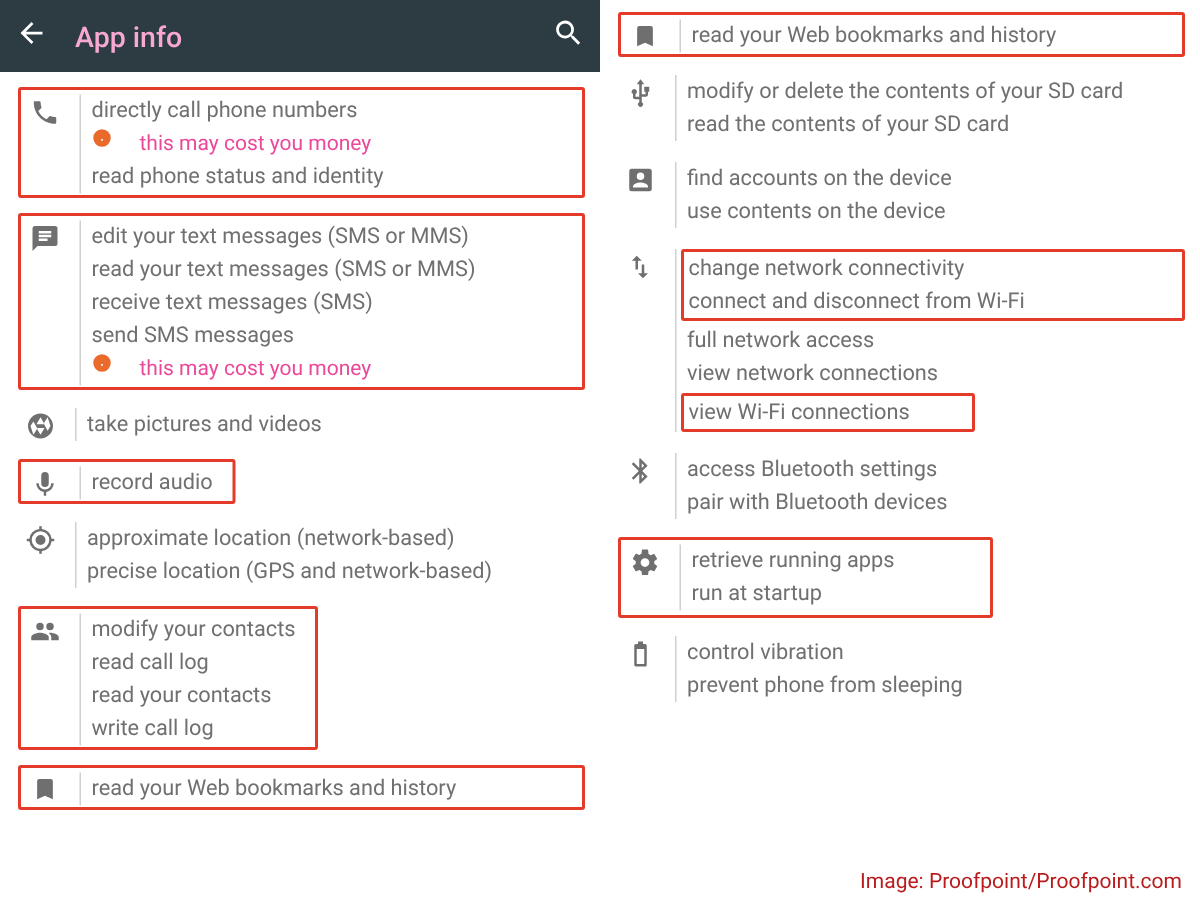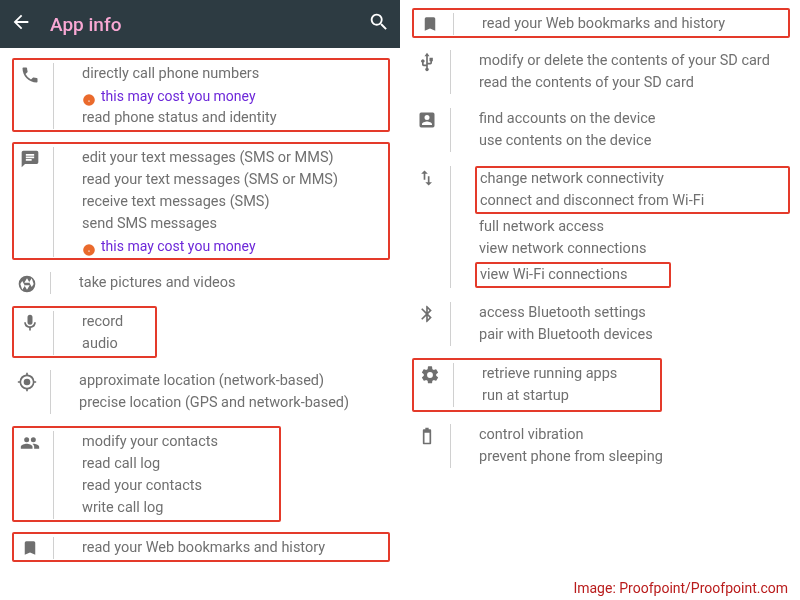--- a/index.html
+++ b/index.html
@@ -42,35 +42,35 @@
     .icon-slot {
       width: 26px;
       display: flex;
       justify-content: center;
       padding-top: 2px;
       color: #6f6f6f;
     }
     .icon-slot svg { fill: #6f6f6f; }
     .items {
       border-left: 1px solid #d0d0d0;
-      padding-left: 28px;
+      padding-left: 7px;
       flex: 1;
     }
     .item {
       color: #707070;
       font-size: 14.5px;
       line-height: 22px;
     }
     .warn {
-      color: #6d28d9;
+      color: #ec4899;
       font-size: 14px;
       line-height: 22px;
       display: flex;
-      align-items: flex-end;
-      gap: 5px;
+      align-items: flex-start;
+      gap: 18px;
     }
     .warn svg { fill: #ea6a2c; }
     .hl {
       border: 2px solid #e43a2a;
       border-radius: 2px;
       padding: 1px;
       margin: 2px 0 8px 2px;
     }
     .hl .group { margin: 2px 0 0 2px; }
     .credit {
@@ -171,21 +171,21 @@
       <svg width="20" height="20" viewBox="0 0 24 24">
           <path d="M12 8a4 4 0 1 0 0 8 4 4 0 0 0 0-8zm8.9 3A9 9 0 0 0 13 3.1V1h-2v2.1A9 9 0 0 0 3.1 11H1v2h2.1A9 9 0 0 0 11 20.9V23h2v-2.1a9 9 0 0 0 7.9-7.9H23v-2h-2.1zM12 19a7 7 0 1 1 0-14 7 7 0 0 1 0 14z"></path>
         </svg>
     </div>
     <div class="items">
       <div class="item">approximate location (network-based)</div>
       <div class="item">precise location (GPS and network-based)</div>
     </div>
   </div>
 
-  <div class="hl" style="width:269px">
+  <div class="hl" style="width:200px">
     <div class="group">
       <div class="icon-slot">
         <svg width="20" height="20" viewBox="0 0 24 24">
             <path d="M16 11a3 3 0 1 0 0-6 3 3 0 0 0 0 6zm-8 0a3 3 0 1 0 0-6 3 3 0 0 0 0 6zm0 2c-2.3 0-7 1.2-7 3.5V19h14v-2.5c0-2.3-4.7-3.5-7-3.5zm8 0c-.3 0-.6 0-1 .1 1.2.9 2 2 2 3.4V19h6v-2.5c0-2.3-4.7-3.5-7-3.5z"></path>
           </svg>
       </div>
       <div class="items">
         <div class="item">modify your contacts</div>
         <div class="item">read call log</div>
         <div class="item">read your contacts</div>

